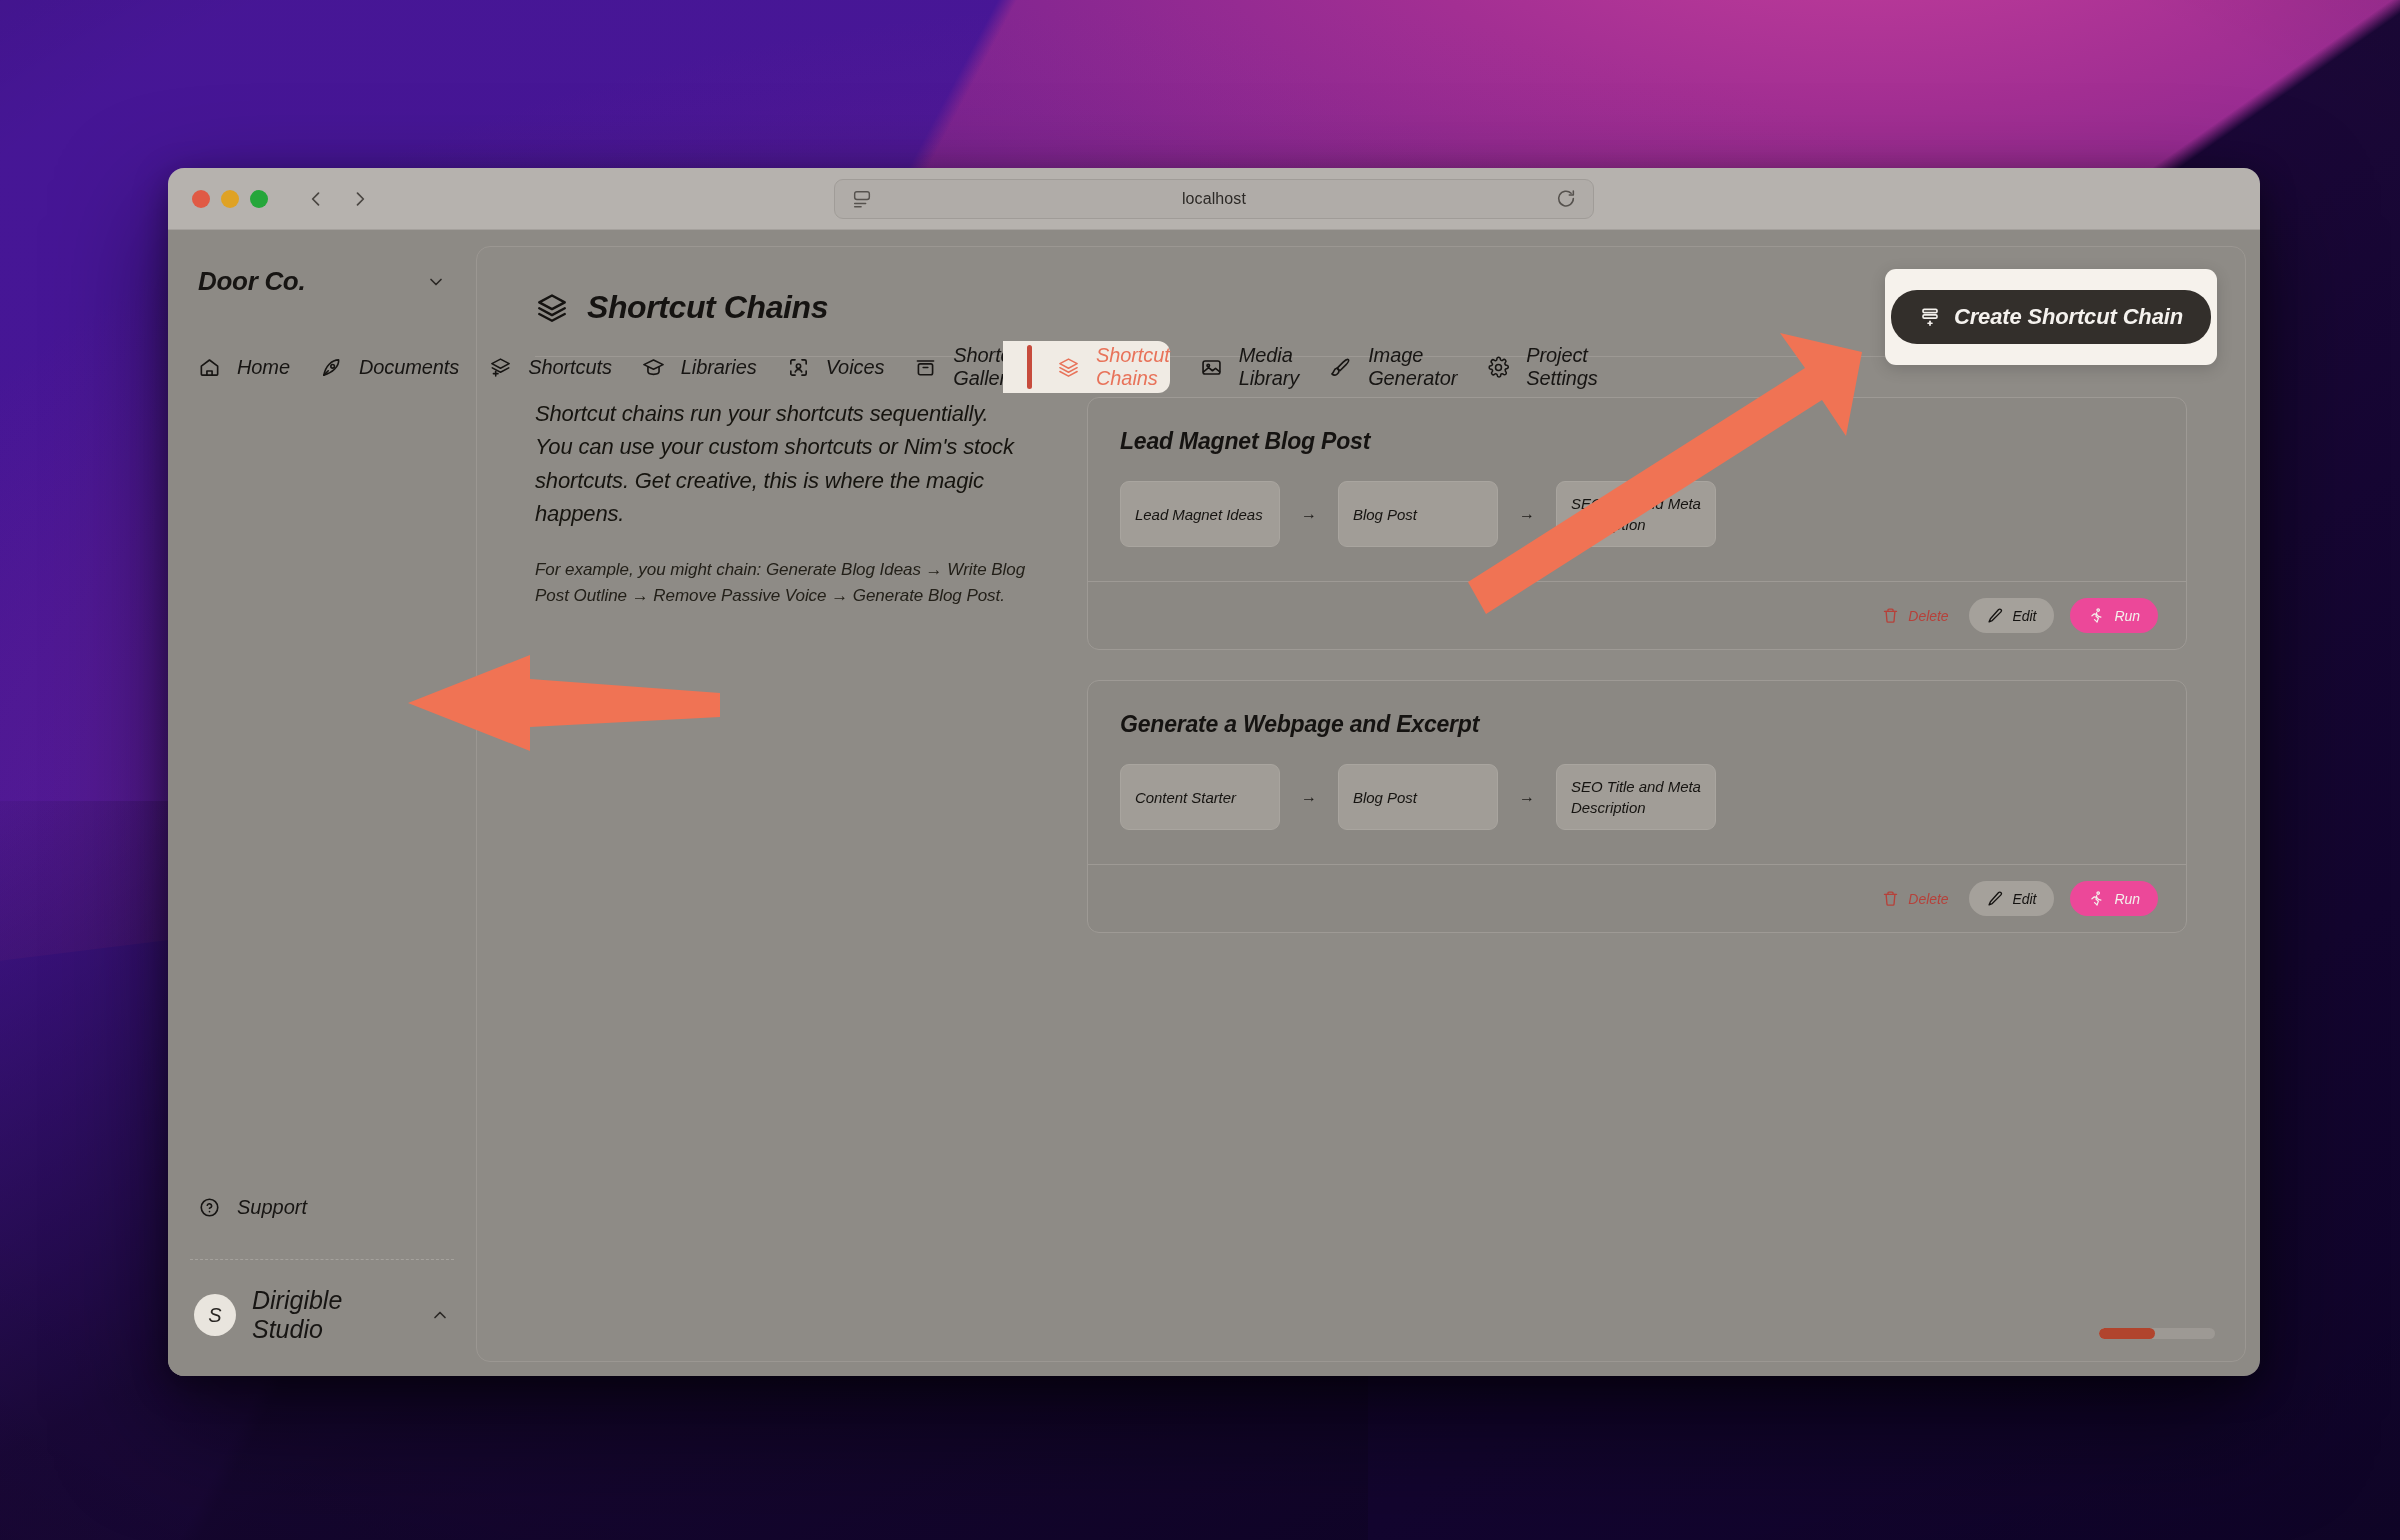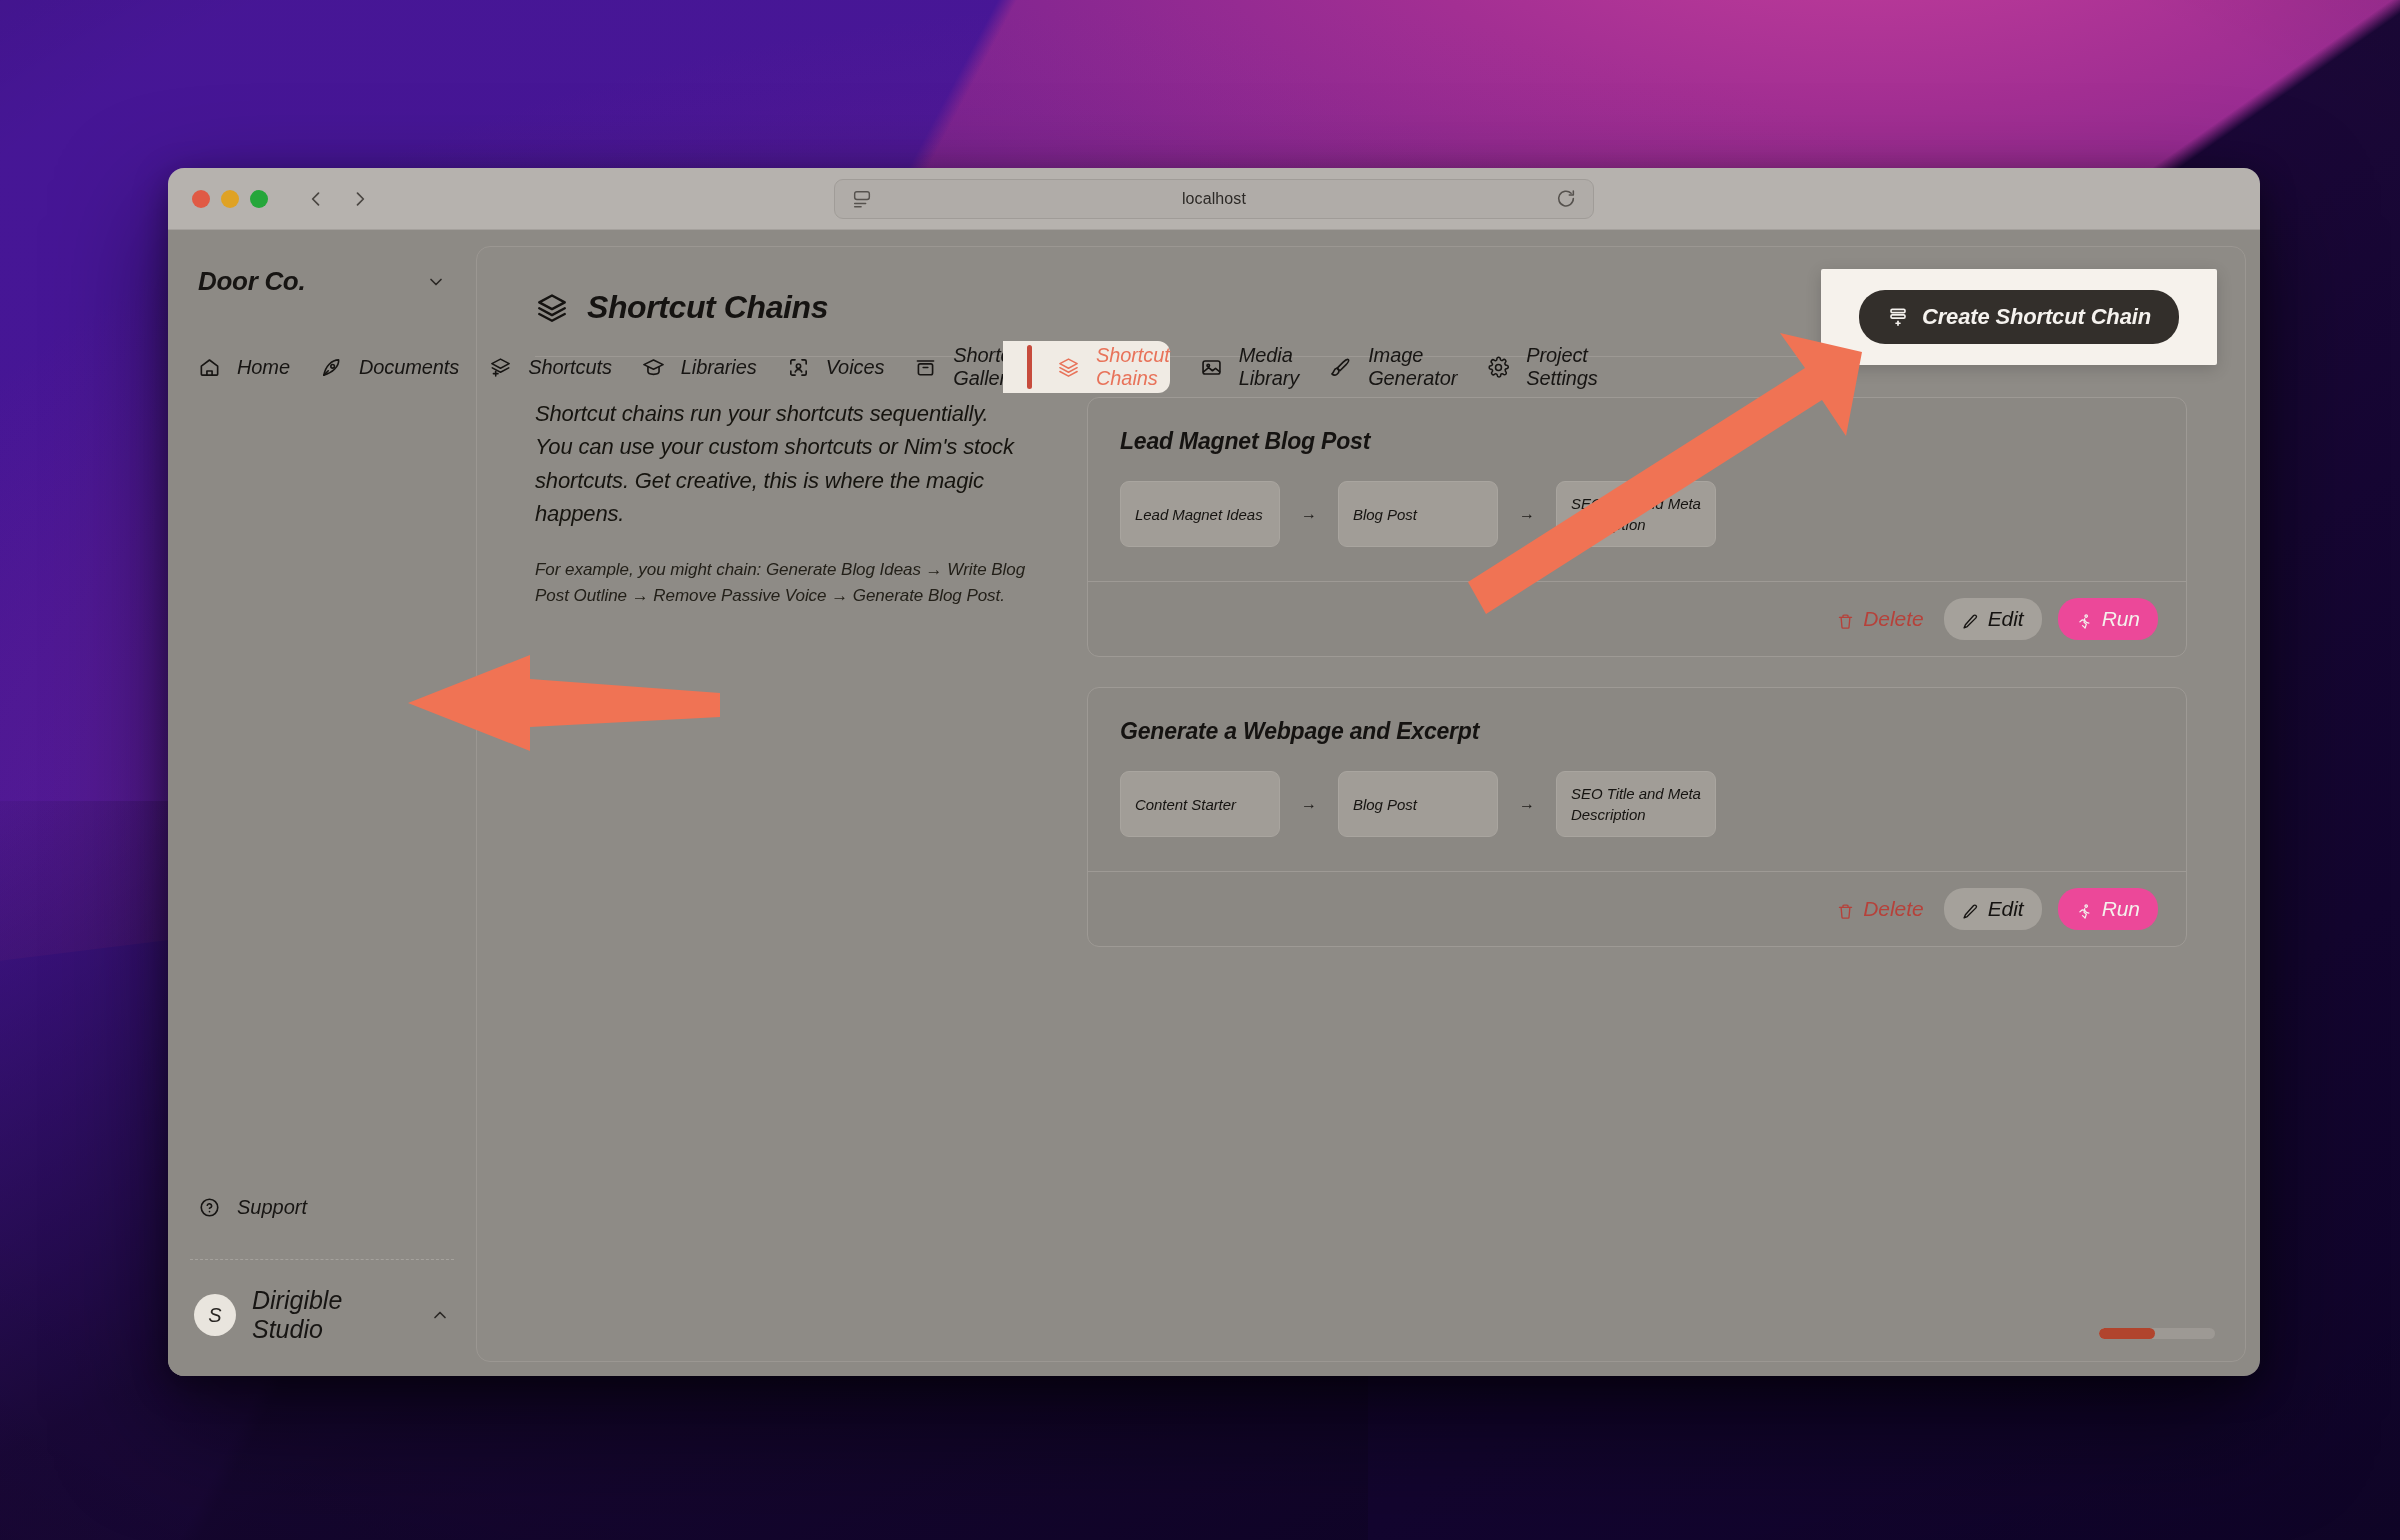--- a/index.html
+++ b/index.html
@@ -234,36 +234,36 @@
     display: flex; align-items: center; justify-content: center;
   }
   .chain-card-footer {
     border-top: 1px solid #9e9a95;
     padding: 16px 28px;
     display: flex; align-items: center; justify-content: flex-end;
     gap: 16px;
   }
   .card-btn {
     display: inline-flex; align-items: center; gap: 9px;
-    font-size: 21px; letter-spacing: -.05px;
+    font-size: 14px; letter-spacing: -.05px;
     border-radius: 20px;
     padding: 9px 18px;
   }
   .card-btn .btn-icon { width: 17px; height: 17px; display: block; }
   .btn-delete { color: #b6413a; background: transparent; padding-left: 4px; padding-right: 4px; }
   .btn-edit   { color: #151311; background: #a5a19b; }
   .btn-run    { color: #f4f1ec; background: #ec4899; }
 
   
   #create-spotlight {
     position: absolute;
     right: 28px; top: 22px;
     background: #f6f2ec;
-    border-radius: 2px;
-    padding: 21px 38px;
+    border-radius: 11px;
+    padding: 21px 6px;
     box-shadow: 0 4px 16px rgba(0,0,0,0.16);
     z-index: 6;
   }
   #create-chain-button {
     display: inline-flex; align-items: center; gap: 13px;
     background: #332f2b;
     color: #f5f2ee;
     border-radius: 26px;
     padding: 14px 28px;
     font-size: 22px; font-weight: 600; letter-spacing: -.15px;

